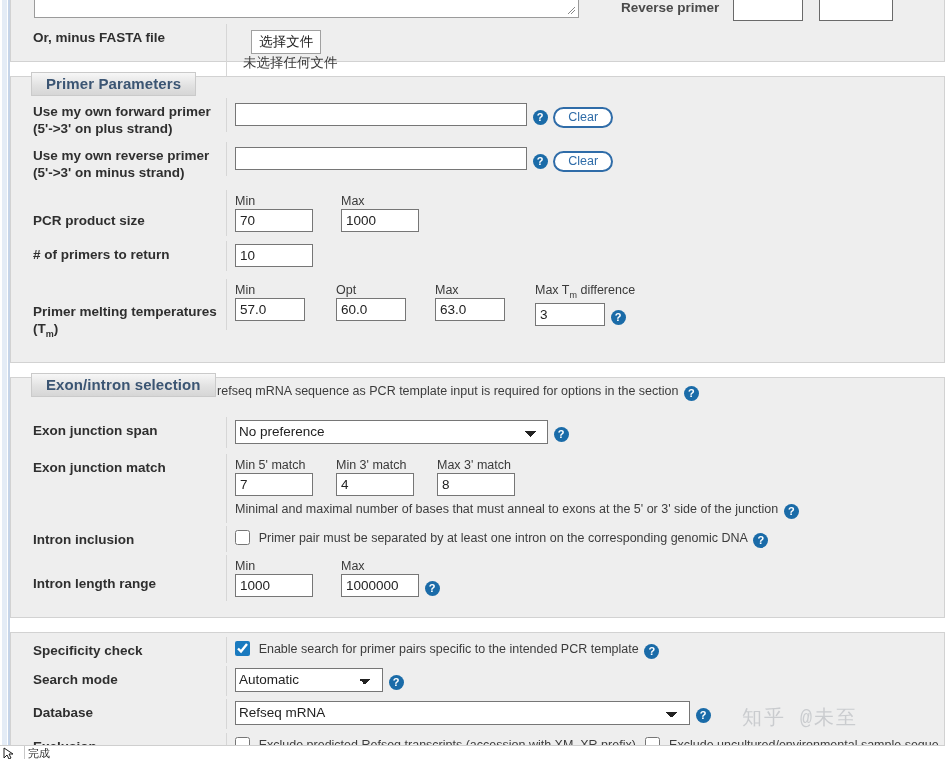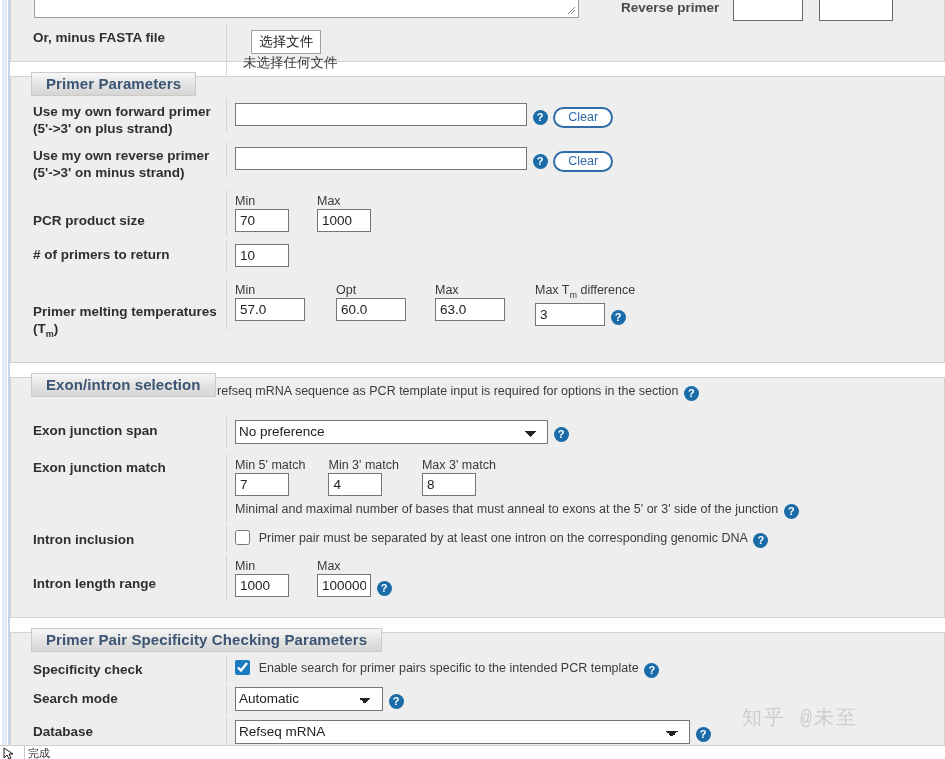--- a/index.html
+++ b/index.html
@@ -96,21 +96,21 @@
     font-size: 13.5px;
     color: #222;
     border: 1px solid #767676;
     background: #ffffff;
     padding: 2px 4px;
     box-sizing: border-box;
     height: 23px;
     outline: none;
   }
   .inp-long { width: 292px; }
-  .inp-num  { width: 54px; }
+  .inp-num  { width: 78px; }
   .inp-num2 { width: 70px; }
 
   select {
     font-family: "Liberation Sans", sans-serif;
     font-size: 13.5px;
     color: #222;
     border: 1px solid #767676;
     background: #ffffff;
     height: 24px;
     padding: 1px 3px;
@@ -463,21 +463,20 @@
               </span>
             </div>
           </div>
         </div>
       </div>
     </div>
 
     <div style="height:14px;"></div>
 
     <div class="panel with-top" style="padding-bottom:12px;">
-      <div class="legend">Primer Pair Specificity Checking Parameters</div>
 
       <div class="row" style="margin-top:4px;">
         <div class="lbl">Specificity check</div>
         <div class="fld" style="padding-top:4px;">
           <input type="checkbox" checked="" style="">
           <span class="inline-note">Enable search for primer pairs specific to the intended PCR template</span>
           <span class="help">?</span>
         </div>
       </div>
 

